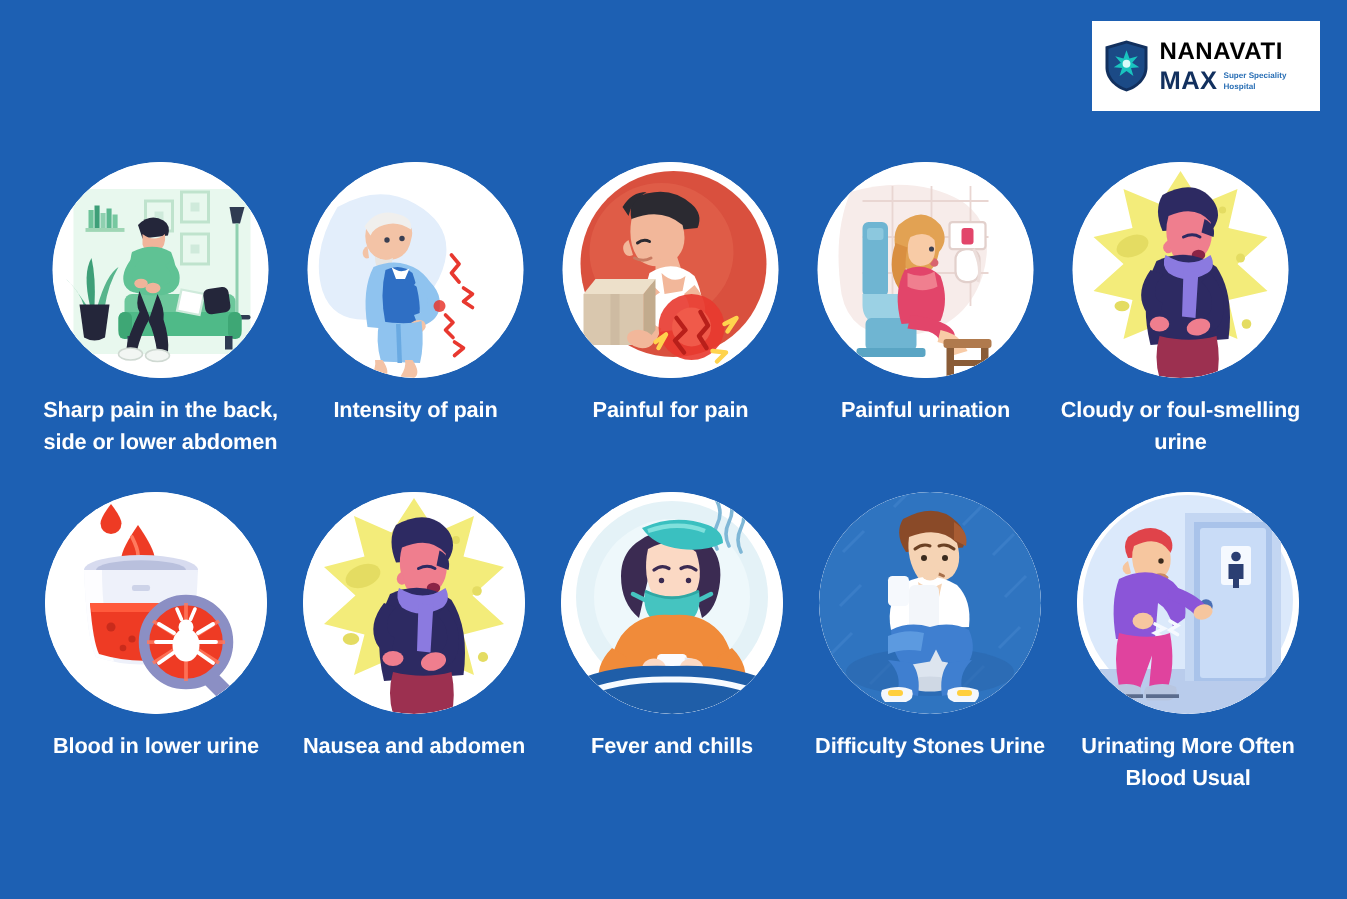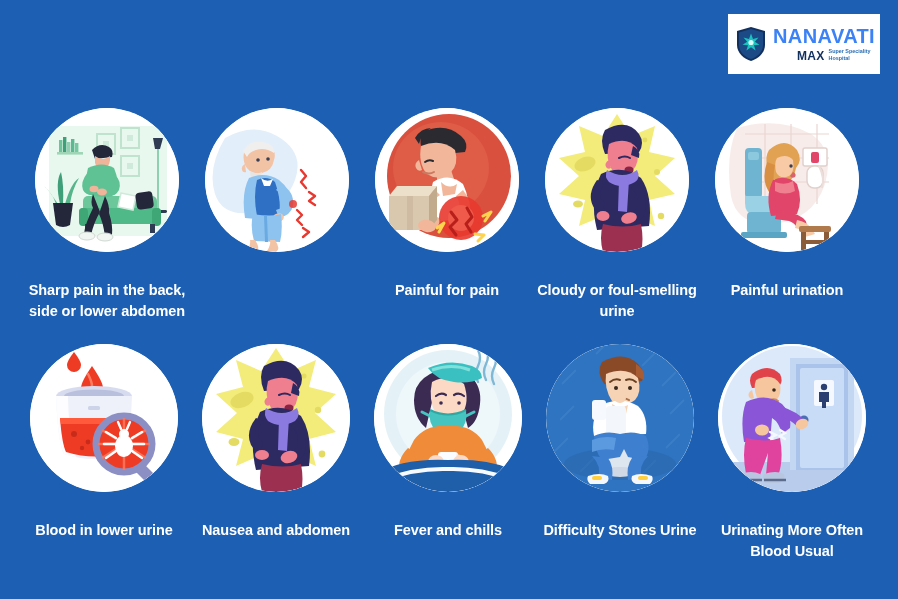--- a/index.html
+++ b/index.html
@@ -22,23 +22,23 @@
   .title .l2{display:block;}
 
   .logo{
     position:absolute;right:18px;top:14px;
     width:152px;height:60px;background:#ffffff;
     display:flex;align-items:center;gap:7px;padding:0 8px;
     box-sizing:border-box;
   }
   .logo-shield{flex:0 0 auto;width:30px;height:36px;}
   .logo-words{display:flex;flex-direction:column;justify-content:center;line-height:1;}
-  .logo-nanavati{font-size:20px;font-weight:bold;color:#3b82f6;letter-spacing:0.4px;}
+  .logo-nanavati{font-size:16px;font-weight:bold;color:#000000;letter-spacing:0.4px;}
   .logo-row2{display:flex;align-items:flex-end;gap:4px;margin-top:2px;}
-  .logo-max{font-size:12px;font-weight:bold;color:#12305e;letter-spacing:0.3px;margin-left:24px;}
+  .logo-max{font-size:17px;font-weight:bold;color:#12305e;letter-spacing:0.3px;}
   .logo-tag{font-size:5.4px;color:#2a6fb5;line-height:1.25;font-weight:bold;}
 
   
   .grid{position:absolute;left:0;top:108px;width:898px;}
   .row{display:flex;width:898px;}
   .cell{display:flex;flex-direction:column;align-items:center;}
   .r1 .cell{width:170px;}
   .r1{padding-left:22px;}
   .r2 .cell{width:172px;}
   .r2{padding-left:18px;}
@@ -46,21 +46,21 @@
   .bubble{
     width:144px;height:144px;border-radius:50%;
     background:#ffffff;overflow:hidden;position:relative;
     flex:0 0 auto;
   }
   .r2 .bubble{width:148px;height:148px;}
   .bubble svg{display:block;width:100%;height:100%;}
 
   .caption{
     color:#ffffff;font-weight:bold;font-size:14.5px;line-height:21px;
-    text-align:center;margin-top:28px;width:100%;
+    text-align:center;margin-top:12px;width:100%;
     letter-spacing:-0.1px;
   }
   .row2wrap{margin-top:22px;}
 </style>
 </head>
 <body>
 
 <div class="page">
 
   <div class="header">
@@ -194,20 +194,21 @@
               <g stroke="#e8382f" stroke-width="2.4" fill="none" stroke-linecap="round" stroke-linejoin="round">
                 <path d="M96 62 l5 6 l-5 6 l5 6"></path>
                 <path d="M104 84 l6 4 l-6 5 l6 4"></path>
                 <path d="M92 102 l5 5 l-5 5 l5 5"></path>
                 <path d="M98 120 l6 4 l-6 5"></path>
               </g>
               <circle cx="88" cy="96" r="4" fill="#e8382f" opacity="0.85"></circle>
             </g>
           </svg>
         </div>
+        <div class="caption">Intensity of pain</div>
       </div>
 
       <div class="cell">
         <div class="bubble">
           <svg viewBox="0 0 144 144">
             <defs>
                 <clipPath id="c3">
                   <circle cx="72" cy="72" r="72"></circle>
                 </clipPath>
               </defs>
@@ -246,62 +247,20 @@
                 <path d="M100 126 l9 1 l-6 6"></path>
               </g>
               <g stroke="#b81f1a" stroke-width="3" fill="none" stroke-linecap="round" stroke-linejoin="round">
                 <path d="M76 104 l6 8 l-7 7 l6 8"></path>
                 <path d="M92 100 l5 9 l-6 7 l5 8"></path>
               </g>
             </g>
           </svg>
         </div>
         <div class="caption">Painful for pain</div>
-      </div>
-
-      <div class="cell">
-        <div class="bubble">
-          <svg viewBox="0 0 144 144">
-            <defs>
-                <clipPath id="c5">
-                  <circle cx="72" cy="72" r="72"></circle>
-                </clipPath>
-              </defs>
-            <g clip-path="url(#c5)">
-              <rect width="144" height="144" fill="#ffffff"></rect>
-              <path d="M72 6 l14 22 l24 -10 l-6 26 l26 6 l-20 18 l20 18 l-26 6 l6 26 l-24 -10 l-14 22 l-14 -22 l-24 10 l6 -26 l-26 -6 l20 -18 l-20 -18 l26 -6 l-6 -26 l24 10z" fill="#f3ec7a"></path>
-              <ellipse cx="40" cy="56" rx="11" ry="7" fill="#e4dc62" transform="rotate(-20 40 56)"></ellipse>
-              <ellipse cx="33" cy="96" rx="5" ry="3.5" fill="#e4dc62"></ellipse>
-              <circle cx="112" cy="64" r="3" fill="#e4dc62"></circle>
-              <circle cx="100" cy="32" r="2.4" fill="#e4dc62"></circle>
-              <circle cx="116" cy="108" r="3.2" fill="#e4dc62"></circle>
-
-              <path d="M60 22 q22 -12 34 4 q6 9 0 18 l-34 2 q-6 -14 0 -24z" fill="#2d2a62"></path>
-
-              <path d="M64 36 q18 -8 28 4 q3 14 -4 22 q-11 8 -21 0 q-7 -12 -3 -26z" fill="#ef7e8e"></path>
-              <path d="M88 38 q8 4 6 12 l-8 -3z" fill="#2d2a62"></path>
-              <path d="M74 50 q6 -3 11 0" stroke="#2d2a62" stroke-width="2" fill="none" stroke-linecap="round"></path>
-              <ellipse cx="84" cy="62" rx="4.5" ry="3.5" fill="#8a2446"></ellipse>
-              <path d="M64 52 q-5 3 -3 7 q2 3 5 1z" fill="#ef7e8e"></path>
-
-              <path d="M56 66 q22 -10 40 4 q12 18 8 48 l-52 4 q-8 -32 4 -56z" fill="#2d2a62"></path>
-              <path d="M52 72 q-10 14 -4 26 q3 6 10 6 l2 -10 q-5 -2 -5 -7 q0 -7 6 -12z" fill="#2d2a62"></path>
-              <path d="M92 74 q12 14 8 30 q-2 8 -10 10 l-3 -10 q5 -2 6 -8 q1 -9 -7 -16z" fill="#2d2a62"></path>
-
-              <path d="M62 62 q16 10 30 0 q4 8 -2 12 q-14 8 -26 0 q-5 -5 -2 -12z" fill="#8b7ae0"></path>
-              <path d="M74 72 q8 2 10 0 l-2 32 l-9 -1z" fill="#8b7ae0"></path>
-
-              <ellipse cx="84" cy="110" rx="8" ry="5.5" fill="#ef7e8e" transform="rotate(-15 84 110)"></ellipse>
-              <ellipse cx="58" cy="108" rx="6.5" ry="5" fill="#ef7e8e"></ellipse>
-
-              <path d="M58 116 q20 5 38 0 q3 16 0 28 l-38 0 q-4 -14 0 -28z" fill="#9c3050"></path>
-            </g>
-          </svg>
-        </div>
-        <div class="caption">Cloudy or foul-smelling urine</div>
       </div>
 
       <div class="cell">
         <div class="bubble">
           <svg viewBox="0 0 144 144">
             <defs>
                 <clipPath id="c4">
                   <circle cx="72" cy="72" r="72"></circle>
                 </clipPath>
               </defs>
@@ -342,20 +301,62 @@
               <path d="M90 120 q8 1 10 6 l-10 3 q-4 -4 -4 -7z" fill="#f8cba6"></path>
 
               <rect x="84" y="118" width="32" height="6" rx="2" fill="#b07a4d"></rect>
               <rect x="86" y="124" width="5" height="20" fill="#8a5c37"></rect>
               <rect x="109" y="124" width="5" height="20" fill="#8a5c37"></rect>
               <rect x="88" y="132" width="24" height="4" fill="#8a5c37"></rect>
             </g>
           </svg>
         </div>
         <div class="caption">Painful urination</div>
+      </div>
+
+      <div class="cell">
+        <div class="bubble">
+          <svg viewBox="0 0 144 144">
+            <defs>
+                <clipPath id="c5">
+                  <circle cx="72" cy="72" r="72"></circle>
+                </clipPath>
+              </defs>
+            <g clip-path="url(#c5)">
+              <rect width="144" height="144" fill="#ffffff"></rect>
+              <path d="M72 6 l14 22 l24 -10 l-6 26 l26 6 l-20 18 l20 18 l-26 6 l6 26 l-24 -10 l-14 22 l-14 -22 l-24 10 l6 -26 l-26 -6 l20 -18 l-20 -18 l26 -6 l-6 -26 l24 10z" fill="#f3ec7a"></path>
+              <ellipse cx="40" cy="56" rx="11" ry="7" fill="#e4dc62" transform="rotate(-20 40 56)"></ellipse>
+              <ellipse cx="33" cy="96" rx="5" ry="3.5" fill="#e4dc62"></ellipse>
+              <circle cx="112" cy="64" r="3" fill="#e4dc62"></circle>
+              <circle cx="100" cy="32" r="2.4" fill="#e4dc62"></circle>
+              <circle cx="116" cy="108" r="3.2" fill="#e4dc62"></circle>
+
+              <path d="M60 22 q22 -12 34 4 q6 9 0 18 l-34 2 q-6 -14 0 -24z" fill="#2d2a62"></path>
+
+              <path d="M64 36 q18 -8 28 4 q3 14 -4 22 q-11 8 -21 0 q-7 -12 -3 -26z" fill="#ef7e8e"></path>
+              <path d="M88 38 q8 4 6 12 l-8 -3z" fill="#2d2a62"></path>
+              <path d="M74 50 q6 -3 11 0" stroke="#2d2a62" stroke-width="2" fill="none" stroke-linecap="round"></path>
+              <ellipse cx="84" cy="62" rx="4.5" ry="3.5" fill="#8a2446"></ellipse>
+              <path d="M64 52 q-5 3 -3 7 q2 3 5 1z" fill="#ef7e8e"></path>
+
+              <path d="M56 66 q22 -10 40 4 q12 18 8 48 l-52 4 q-8 -32 4 -56z" fill="#2d2a62"></path>
+              <path d="M52 72 q-10 14 -4 26 q3 6 10 6 l2 -10 q-5 -2 -5 -7 q0 -7 6 -12z" fill="#2d2a62"></path>
+              <path d="M92 74 q12 14 8 30 q-2 8 -10 10 l-3 -10 q5 -2 6 -8 q1 -9 -7 -16z" fill="#2d2a62"></path>
+
+              <path d="M62 62 q16 10 30 0 q4 8 -2 12 q-14 8 -26 0 q-5 -5 -2 -12z" fill="#8b7ae0"></path>
+              <path d="M74 72 q8 2 10 0 l-2 32 l-9 -1z" fill="#8b7ae0"></path>
+
+              <ellipse cx="84" cy="110" rx="8" ry="5.5" fill="#ef7e8e" transform="rotate(-15 84 110)"></ellipse>
+              <ellipse cx="58" cy="108" rx="6.5" ry="5" fill="#ef7e8e"></ellipse>
+
+              <path d="M58 116 q20 5 38 0 q3 16 0 28 l-38 0 q-4 -14 0 -28z" fill="#9c3050"></path>
+            </g>
+          </svg>
+        </div>
+        <div class="caption">Cloudy or foul-smelling urine</div>
       </div>
     </div>
 
     <div class="row r2 row2wrap">
 
       <div class="cell">
         <div class="bubble">
           <svg viewBox="0 0 148 148">
             <defs>
                 <clipPath id="c6">

